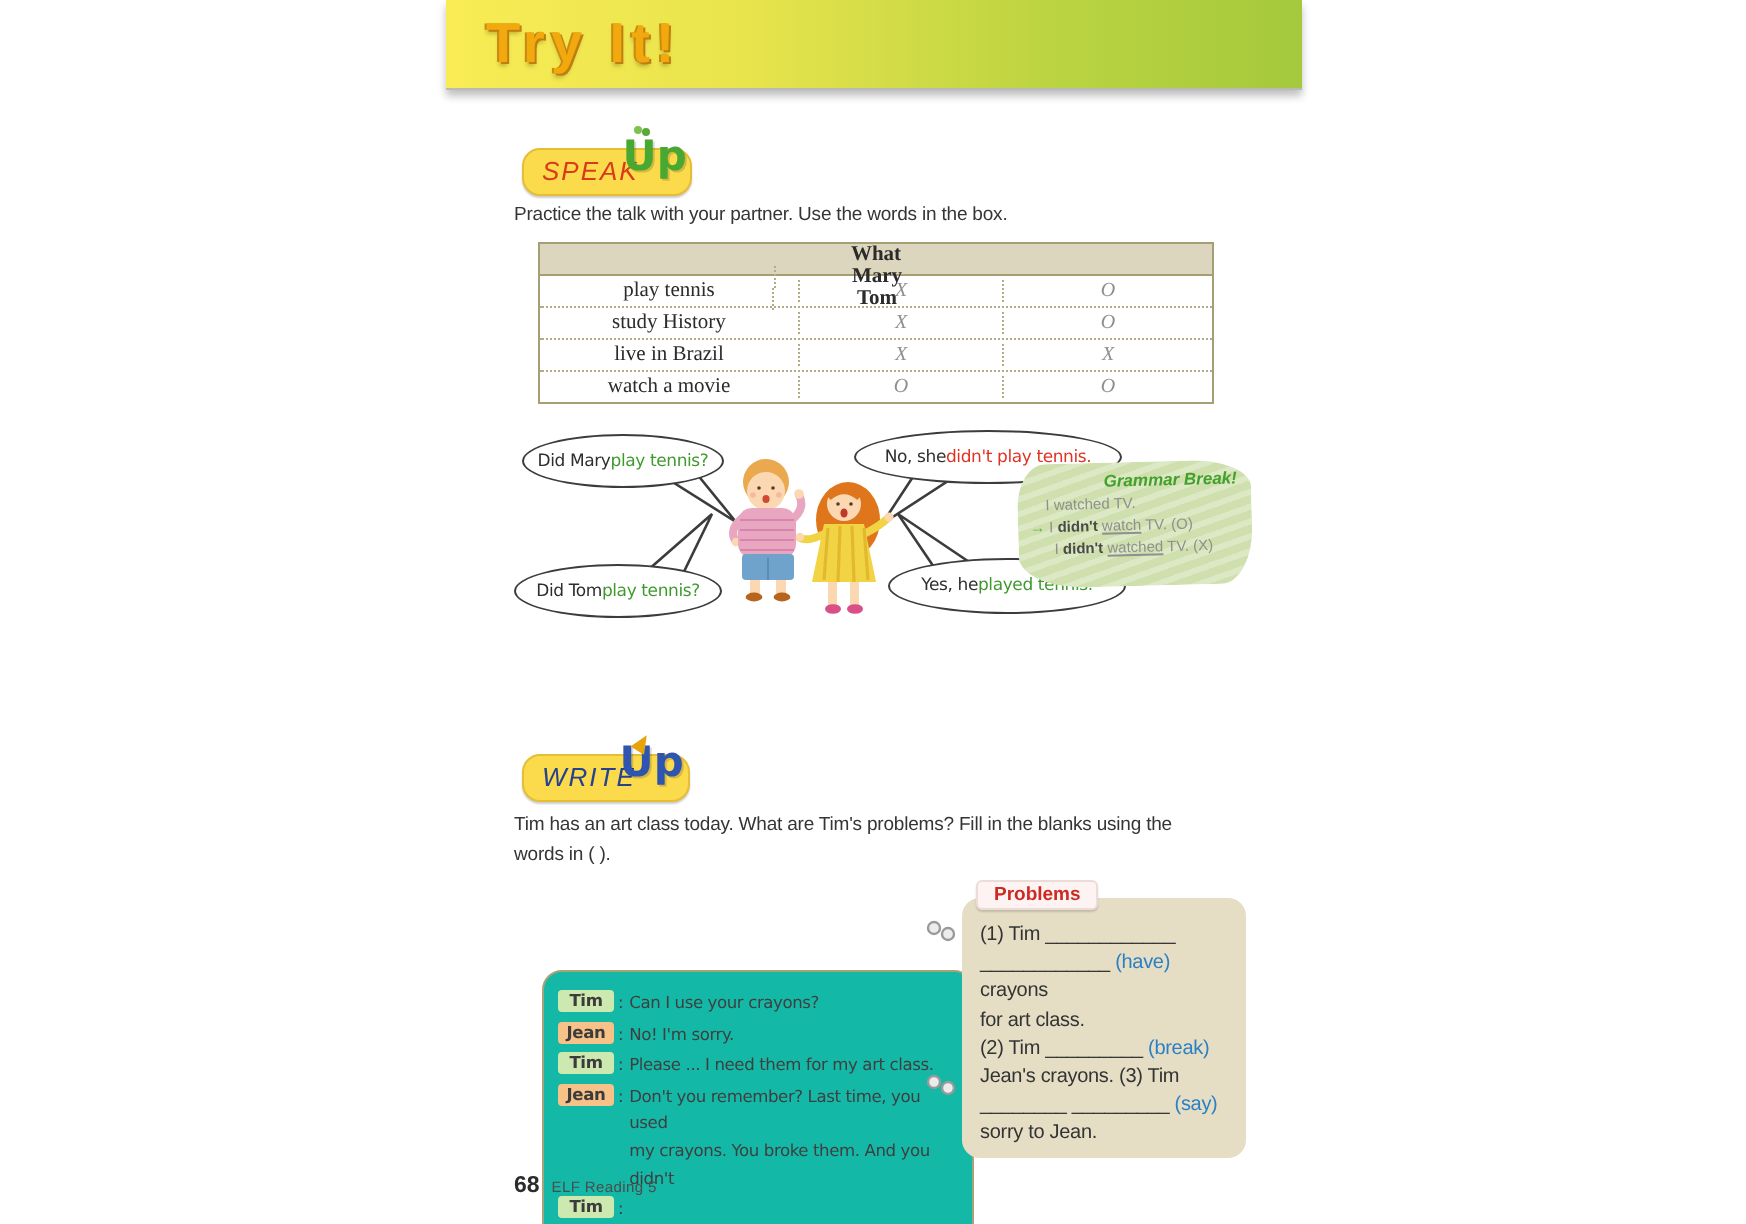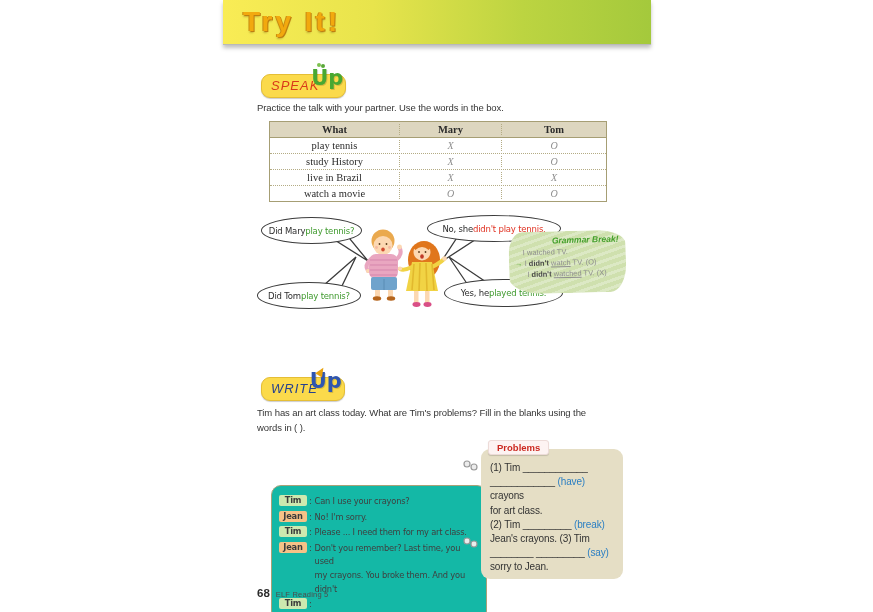--- a/index.html
+++ b/index.html
@@ -35,21 +35,21 @@
 
   .instruction{position:absolute;left:257px;color:#353535;font-size:9.5px;font-weight:normal;
                letter-spacing:-.1px;line-height:15px;}
   .instr-speak{top:100px;width:430px;}
   .instr-write{top:405px;width:430px;}
 
   
   .wtable{position:absolute;left:269px;top:121px;width:336px;border:1px solid #a69e74;
           background:#ffffff;font-family:"Liberation Serif",serif;font-size:10.5px;color:#2b2b2b;}
   .t-row{display:flex;height:15px;align-items:center;}
-  .t-head{background:#ddd6bf;border-bottom:1px solid #a69e74;font-weight:bold;height:15px;}
+  .t-head{background:#ddd6bf;border-bottom:1px solid #a69e74;font-weight:bold;height:15px;flex-direction:column;}
   .t-body .t-row + .t-row{border-top:1px dotted #b4ac84;}
   .t-cell{text-align:center;}
   .c0{width:129px;}
   .c1{width:101px;border-left:1px dotted #b4ac84;}
   .c2{width:104px;border-left:1px dotted #b4ac84;}
   .mark{font-style:italic;color:#8f8f8f;font-size:10px;}
 
   
   .bubble{position:absolute;border:1.4px solid #3c3c3c;border-radius:50%;background:#ffffff;
           display:flex;align-items:center;justify-content:center;font-size:8.5px;

